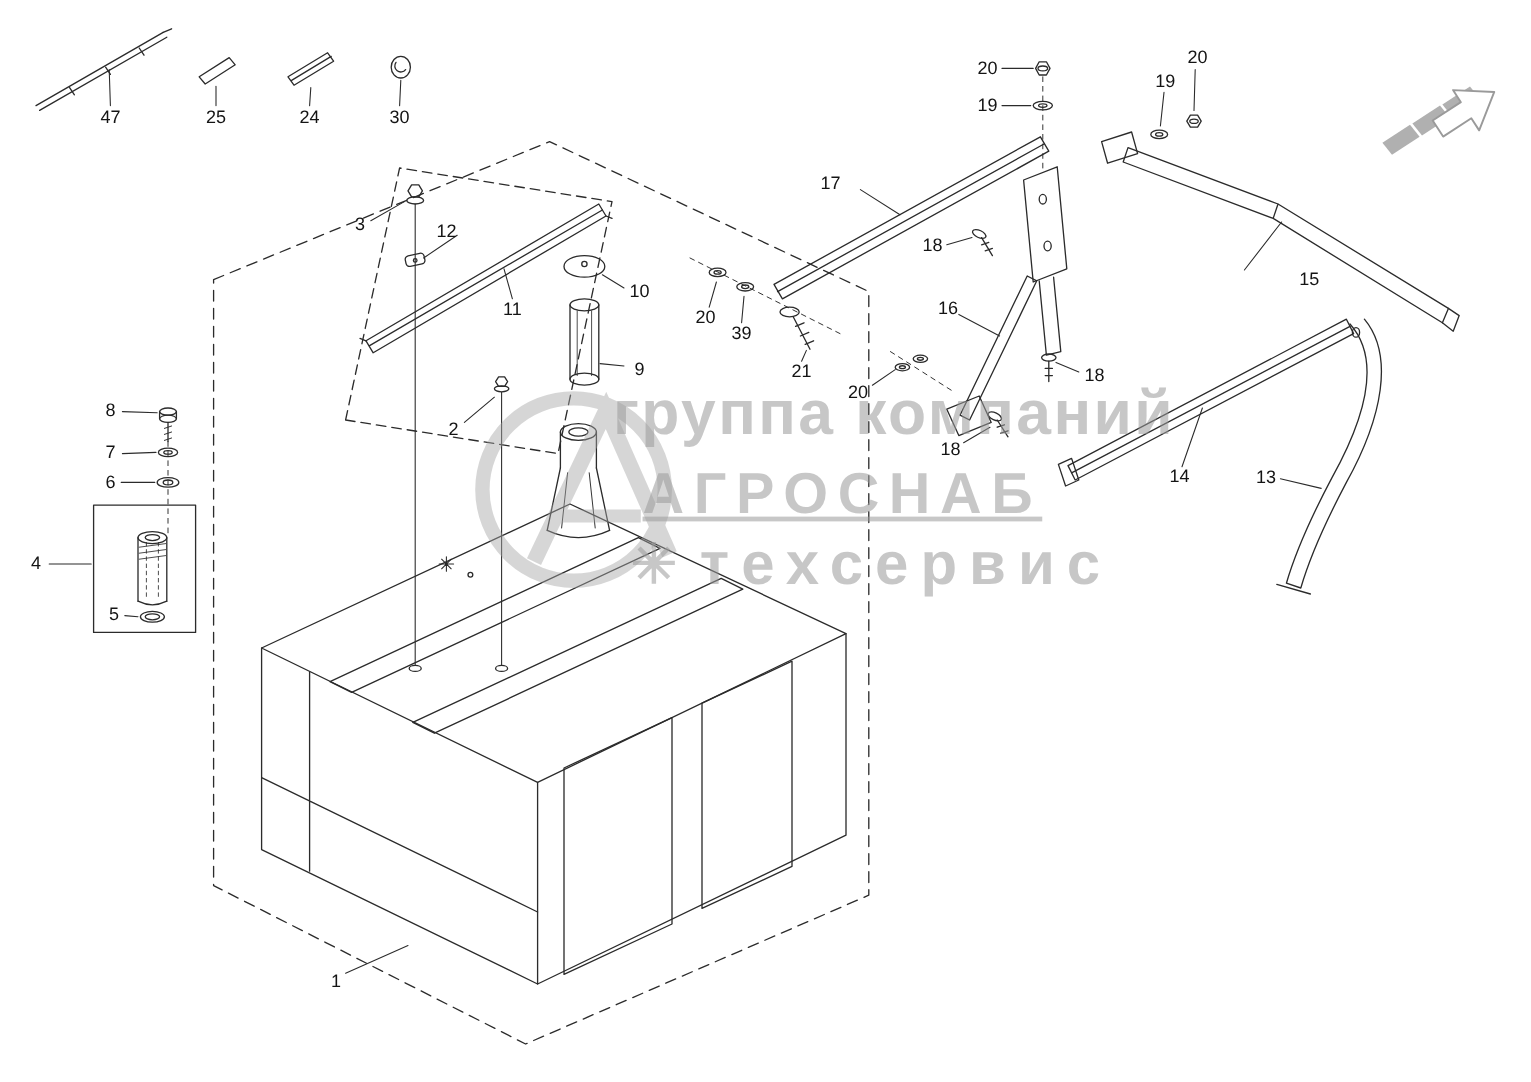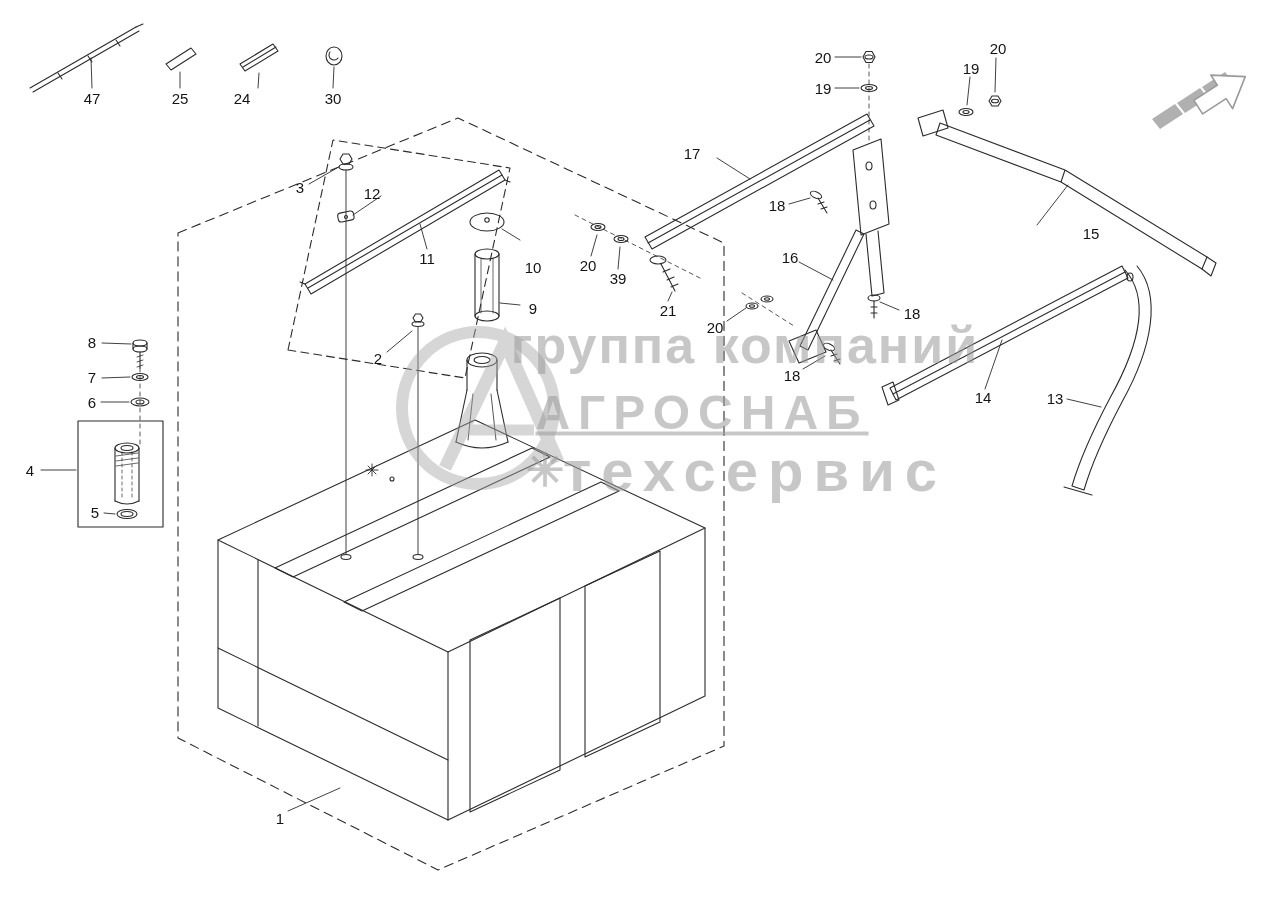--- a/index.html
+++ b/index.html
@@ -5,21 +5,21 @@
   html,body{margin:0;padding:0;background:#fff;}
   .stage{position:relative;width:1276px;height:902px;background:#ffffff;overflow:hidden;
          font-family:"Liberation Sans",sans-serif;}
   .stage svg{position:absolute;left:0;top:0;}
   .callout{position:absolute;transform:translate(-50%,-50%);font-size:15px;color:#141414;
            line-height:1;white-space:nowrap;}
   .wm{position:absolute;transform:translate(-50%,-50%);color:#9b9b9b;opacity:.55;
       font-weight:bold;white-space:nowrap;}
   .wm1{font-size:52px;letter-spacing:2px;}
   .wm2{font-size:48px;letter-spacing:8px;text-decoration:underline;}
-  .wm3{font-size:58px;letter-spacing:10px;}
+  .wm3{font-size:50px;letter-spacing:10px;}
   .wm-sym{font-size:46px;font-weight:bold;}
 </style>
 </head>
 <body>
 
 <div class="stage">
 
   <svg width="1276" height="902" viewBox="0 0 1276 902" style="z-index:2;pointer-events:none;">
     <g opacity="0.45" stroke="#a6a6a6" fill="none">
       <circle cx="478" cy="408" r="76" stroke-width="12"></circle>
@@ -264,26 +264,26 @@
     </g>
   </svg>
 
   <div class="wm wm1" style="left:745px;top:345px;z-index:3;">группа компаний</div>
   <div class="wm wm2" style="left:702px;top:412px;z-index:3;">АГРОСНАБ</div>
   <div class="wm wm-sym" style="left:545px;top:470px;z-index:3;position:absolute;transform:translate(-50%,-50%);color:#9b9b9b;opacity:.55;">✳</div>
   <div class="wm wm3" style="left:755px;top:470px;z-index:3;">техсервис</div>
 
   <span class="callout" style="left:92px;top:98px;z-index:4;">47</span>
   <span class="callout" style="left:180px;top:98px;z-index:4;text-align:right;">25</span>
-  <span class="callout" style="left:242px;top:98px;z-index:4;text-align:center;">24</span>
+  <span class="callout" style="left:258px;top:98px;z-index:4;text-align:center;">24</span>
   <span class="callout" style="left:333px;top:98px;z-index:4;">30</span>
   <span class="callout" style="left:300px;top:187px;z-index:4;">3</span>
   <span class="callout" style="left:372px;top:193px;z-index:4;">12</span>
   <span class="callout" style="left:427px;top:258px;z-index:4;">11</span>
-  <span class="callout" style="left:533px;top:243px;z-index:4;margin-top:24px;">10</span>
+  <span class="callout" style="left:533px;top:243px;z-index:4;">10</span>
   <span class="callout" style="left:533px;top:308px;z-index:4;">9</span>
   <span class="callout" style="left:378px;top:358px;z-index:4;">2</span>
   <span class="callout" style="left:92px;top:342px;z-index:4;">8</span>
   <span class="callout" style="left:92px;top:377px;z-index:4;">7</span>
   <span class="callout" style="left:92px;top:402px;z-index:4;">6</span>
   <span class="callout" style="left:30px;top:470px;z-index:4;">4</span>
   <span class="callout" style="left:95px;top:512px;z-index:4;">5</span>
   <span class="callout" style="left:280px;top:818px;z-index:4;">1</span>
   <span class="callout" style="left:692px;top:153px;z-index:4;">17</span>
   <span class="callout" style="left:823px;top:57px;z-index:4;">20</span>

